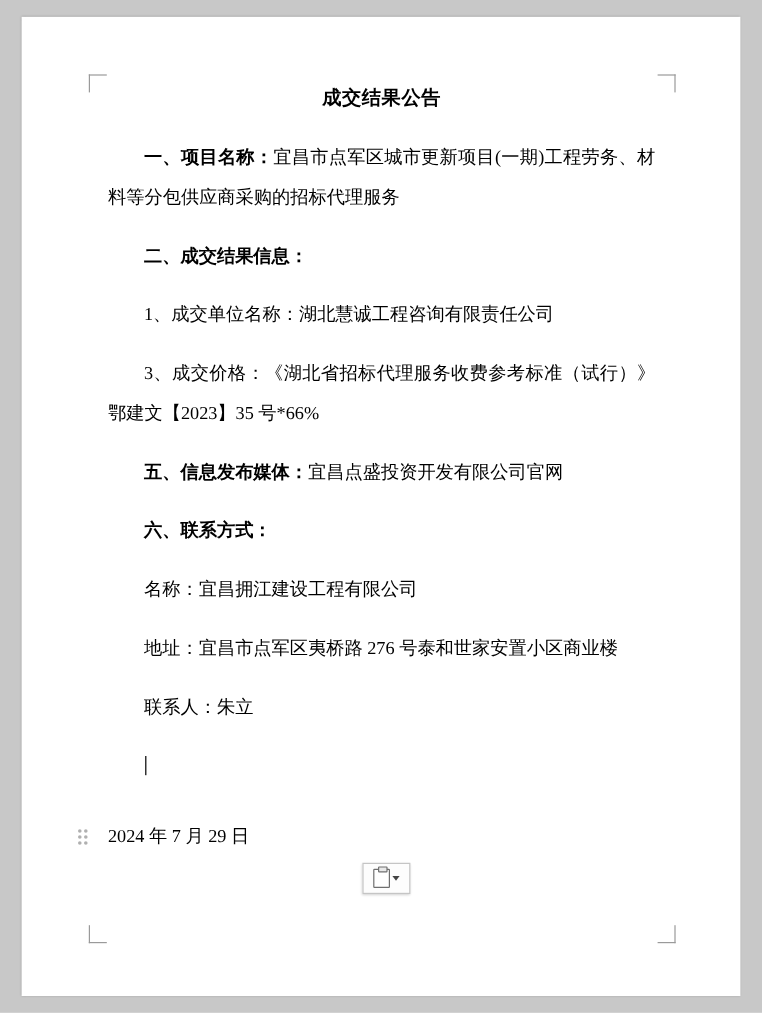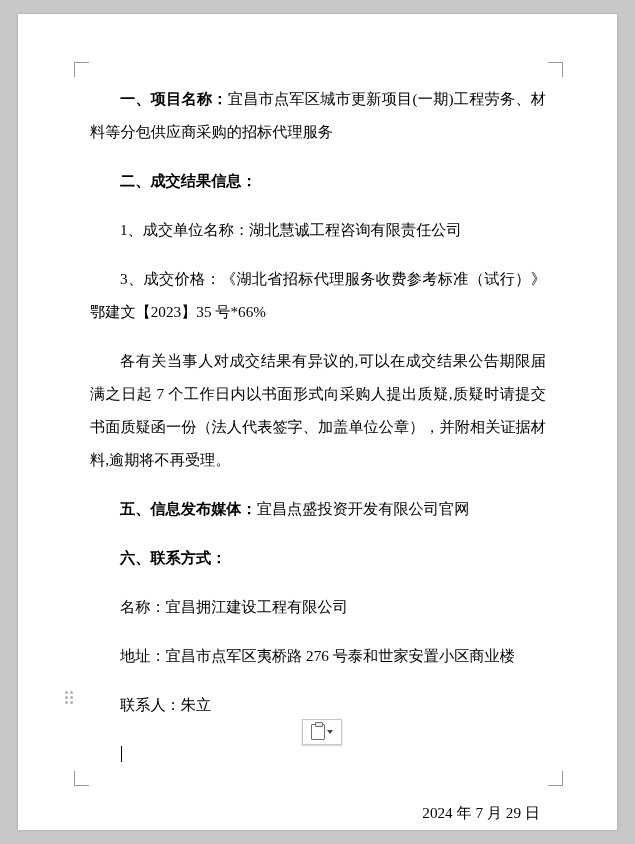--- a/index.html
+++ b/index.html
@@ -62,21 +62,20 @@
   .lvl1 .normal {
     font-weight: normal;
   }
   .indent1 {
     text-indent: 30px;
   }
   .indent-hang {
     text-indent: 30px;
   }
   .sign-date {
-    text-align: right;
     margin-top: 26px;
     padding-right: 6px;
   }
   
   .drag-handle {
     position: absolute;
     left: 47px;
     top: 677px;
     width: 10px;
     height: 16px;
@@ -147,29 +146,29 @@
 
 <div class="page">
 
   <div class="crop tl"></div>
   <div class="crop tr"></div>
   <div class="crop bl"></div>
   <div class="crop br"></div>
 
   <div class="content">
 
+    <div class="doc-title">成交结果公告</div>
 
     <p class="lvl1 indent1"><span>一、项目名称：</span><span class="normal">宜昌市点军区城市更新项目(一期)工程劳务、材料等分包供应商采购的招标代理服务</span></p>
 
     <p class="lvl1 indent1">二、成交结果信息：</p>
     <p class="indent-hang">1、成交单位名称：湖北慧诚工程咨询有限责任公司</p>
     <p class="indent-hang">3、成交价格：《湖北省招标代理服务收费参考标准（试行）》鄂建文【2023】35 号*66%</p>
 
 
-    <p class="indent-hang">各有关当事人对成交结果有异议的,可以在成交结果公告期限届满之日起 7 个工作日内以书面形式向采购人提出质疑,质疑时请提交书面质疑函一份（法人代表签字、加盖单位公章），并附相关证据材料,逾期将不再受理。</p>
 
     <p class="lvl1 indent1"><span>五、信息发布媒体：</span><span class="normal">宜昌点盛投资开发有限公司官网</span></p>
 
     <p class="lvl1 indent1">六、联系方式：</p>
     <p class="indent-hang">名称：宜昌拥江建设工程有限公司</p>
     <p class="indent-hang">地址：宜昌市点军区夷桥路 276 号泰和世家安置小区商业楼</p>
     <p class="indent-hang">联系人：朱立</p>
     <p class="indent-hang"><span class="cursor-caret"></span></p>
 
     <p class="sign-date">2024 年 7 月 29 日</p>

